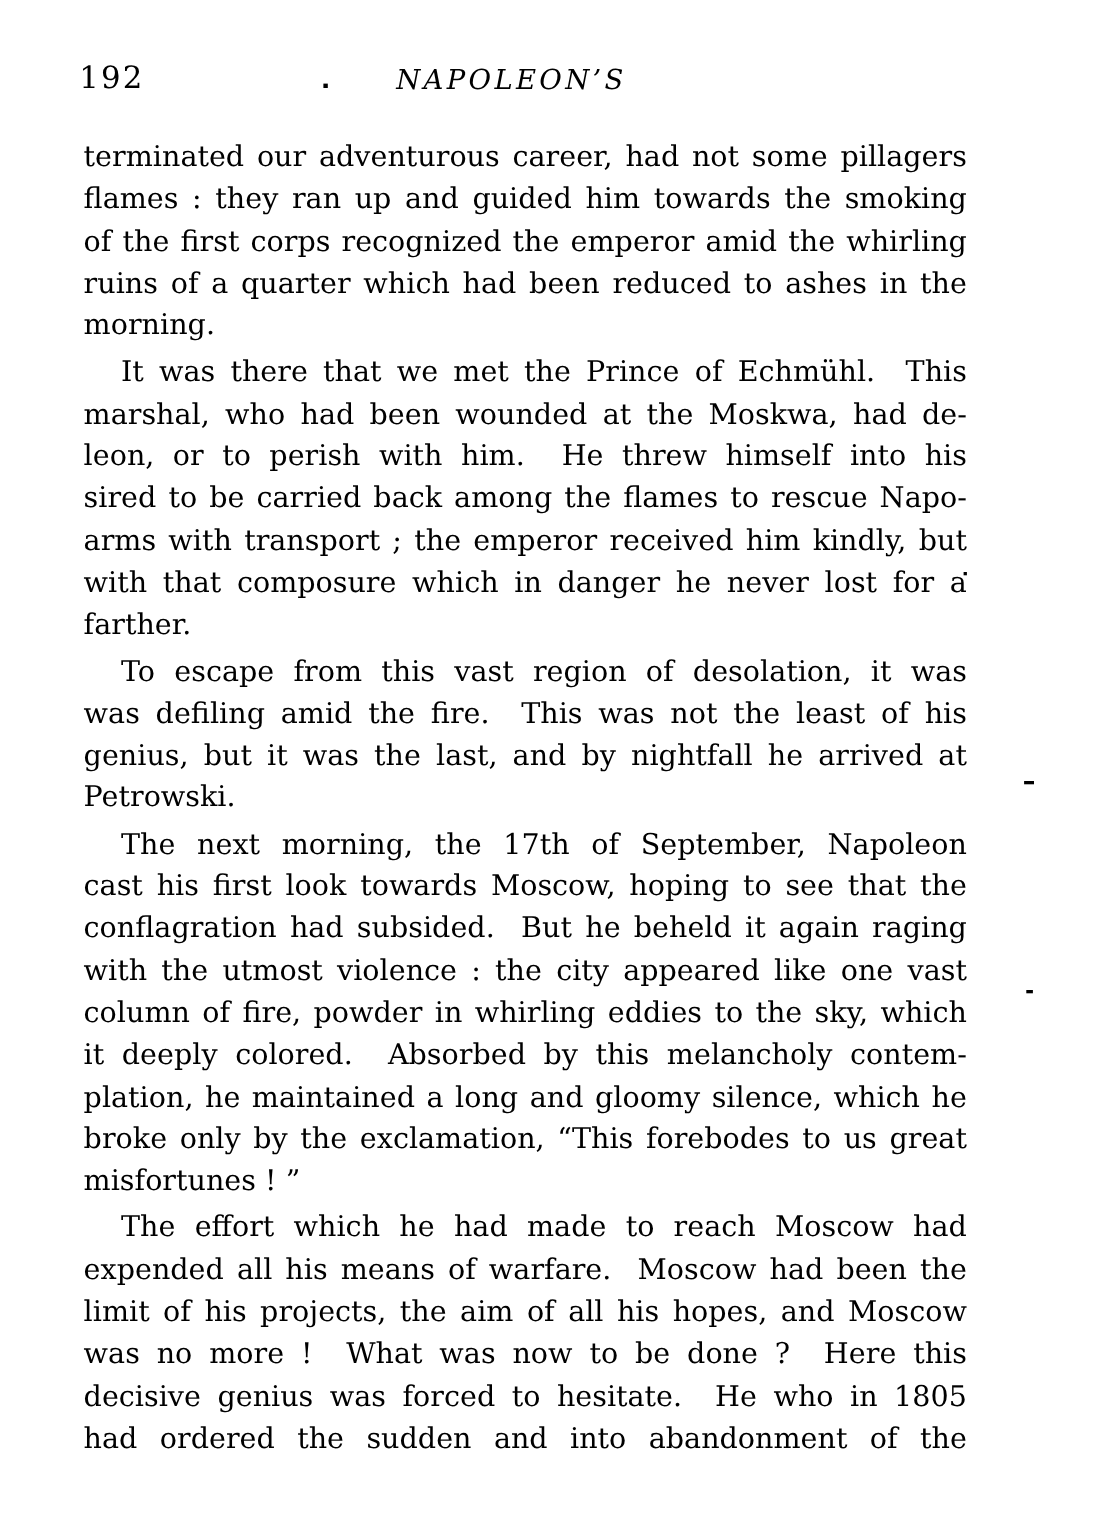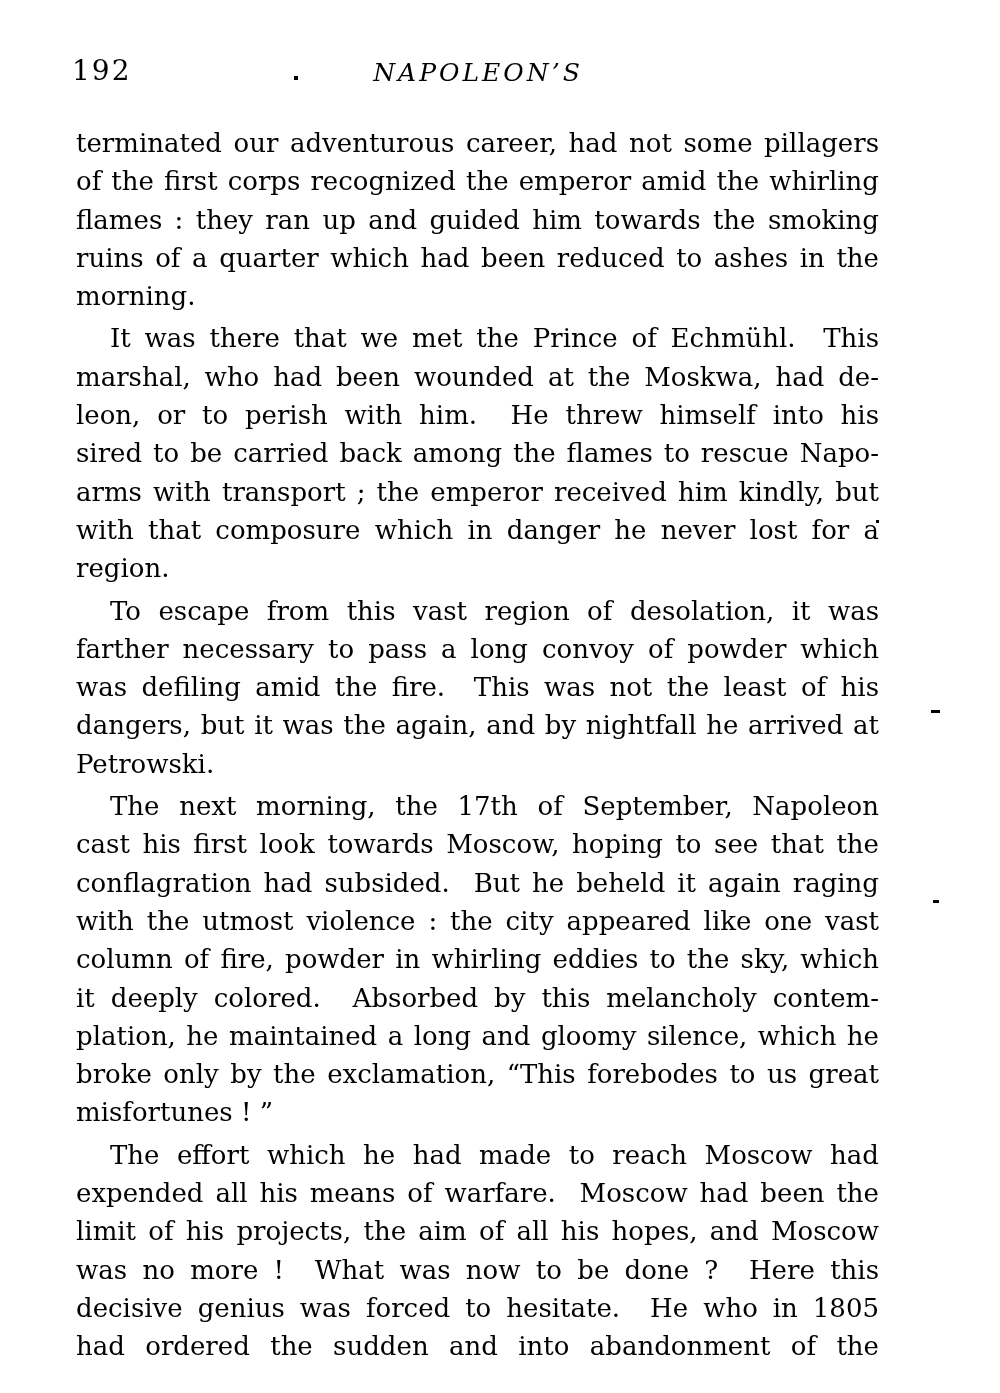--- a/index.html
+++ b/index.html
@@ -14,21 +14,21 @@
   }
   .pageno {
     position: absolute;
     left: 72px;
     top: 54px;
     font-size: 28px;
     letter-spacing: 2px;
   }
   .runhead {
     position: absolute;
-    left: 73px;
+    left: 60px;
     top: 58px;
     width: 810px;
     text-align: center;
     font-style: italic;
     font-size: 25px;
     letter-spacing: 3px;
   }
   .bodytext {
     position: absolute;
     left: 72px;
@@ -55,41 +55,40 @@
 
 <div id="page">
 
   <div class="pageno">192</div>
   <div class="runhead">NAPOLEON’S</div>
 
   <div class="bodytext">
 
     <div class="para">
       <div class="line">terminated our adventurous career, had not some pillagers</div>
+      <div class="line">flames : they ran up and guided him towards the smoking</div>
       <div class="line">of the first corps recognized the emperor amid the whirling</div>
-      <div class="line">flames : they ran up and guided him towards the smoking</div>
       <div class="line">ruins of a quarter which had been reduced to ashes in the</div>
       <div class="line end">morning.</div>
     </div>
 
     <div class="para">
       <div class="line indent">It was there that we met the Prince of Echmühl.  This</div>
       <div class="line">marshal, who had been wounded at the Moskwa, had de-</div>
       <div class="line">leon, or to perish with him.  He threw himself into his</div>
       <div class="line">sired to be carried back among the flames to rescue Napo-</div>
       <div class="line">arms with transport ; the emperor received him kindly, but</div>
       <div class="line">with that composure which in danger he never lost for a</div>
-      <div class="line end">region.</div>
+      <div class="line end">farther.</div>
     </div>
 
     <div class="para">
       <div class="line indent">To escape from this vast region of desolation, it was</div>
-      <div class="line">farther necessary to pass a long convoy of powder which</div>
       <div class="line">was defiling amid the fire.  This was not the least of his</div>
-      <div class="line">dangers, but it was the again, and by nightfall he arrived at</div>
+      <div class="line">genius, but it was the last, and by nightfall he arrived at</div>
       <div class="line end">Petrowski.</div>
     </div>
 
     <div class="para">
       <div class="line indent">The next morning, the 17th of September, Napoleon</div>
       <div class="line">cast his first look towards Moscow, hoping to see that the</div>
       <div class="line">conflagration had subsided.  But he beheld it again raging</div>
       <div class="line">with the utmost violence : the city appeared like one vast</div>
       <div class="line">column of fire, powder in whirling eddies to the sky, which</div>
       <div class="line">it deeply colored.  Absorbed by this melancholy contem-</div>

